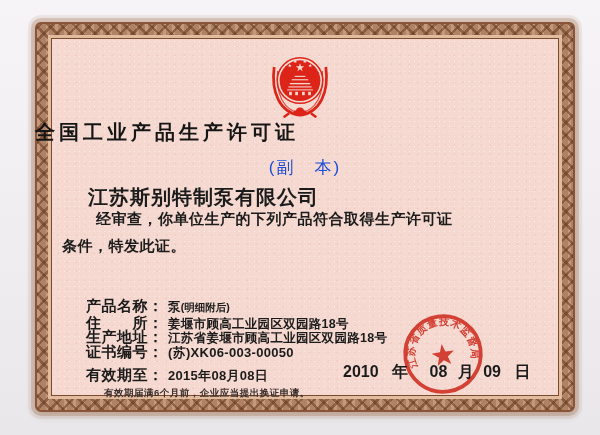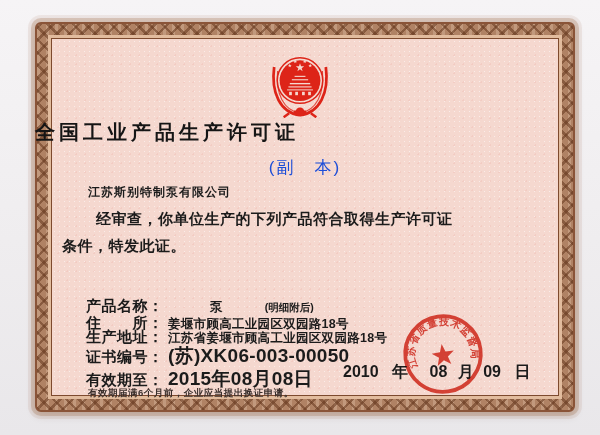--- a/index.html
+++ b/index.html
@@ -48,37 +48,37 @@
     position:absolute; left:0; top:97px; width:100%;
     font-size:20px; font-weight:bold;
     letter-spacing:4px; color:#151515; white-space:nowrap;
   }
   .subtitle {
     position:absolute; left:0; top:134px; width:100%;
     text-align:center; font-size:17px; letter-spacing:2px; color:#1d4ed8;
   }
 
   
-  .company { position:absolute; left:53px; top:162px; font-size:12px; font-weight:600; letter-spacing:1px; }
+  .company { position:absolute; left:53px; top:162px; font-size:20px; font-weight:600; letter-spacing:1px; }
   .statement { position:absolute; left:27px; top:183px; width:482px; font-weight:bold; font-size:15px; line-height:27px; letter-spacing:.5px; }
   .statement .indent { padding-left:34px; }
 
   
   .fields { position:absolute; left:51px; top:0; width:470px; }
   .frow { position:absolute; left:0; display:flex; align-items:baseline; white-space:nowrap; }
   .frow .lbl { font-size:15px; font-weight:bold; letter-spacing:.5px; width:82px; }
   .frow .val { font-size:12.5px; font-weight:bold; letter-spacing:.3px; }
   .frow .sfx { font-size:10.5px; font-weight:bold;margin-top:39px; }
-  .row-product { top:240px;gap:42px; }
+  .row-product { top:240px; }
   .row-address { top:292px;justify-content:center; }
   .row-prodaddr { top:306px; }
   .row-certno  { top:321px; }
-  .row-certno .val, .row-valid .val { font-size:19px; }
+  .row-certno .val, .row-valid .val { font-size:13px; }
   .row-valid   { top:344px; }
-  .note { position:absolute; left:53px; top:365px; font-size:9.5px; font-weight:600; color:#3a2f2c; letter-spacing:.5px; }
+  .note { position:absolute; left:69px; top:365px; font-size:9.5px; font-weight:600; color:#3a2f2c; letter-spacing:.5px; }
 
   
   .issue-date { position:absolute; left:308px; top:340px; font-size:16px; font-weight:bold; white-space:nowrap; z-index:1; }
   .issue-date span { display:inline-block; }
   .d-year  { }
   .u-year  { margin-left:9px; }
   .d-month { margin-left:17px;text-align:right; }
   .u-month { margin-left:6px; }
   .d-day   { margin-left:5px; }
   .u-day   { margin-left:9px; }

